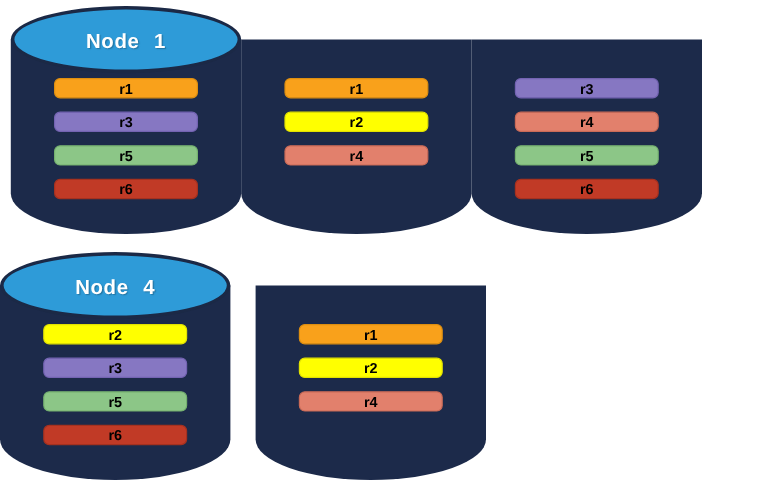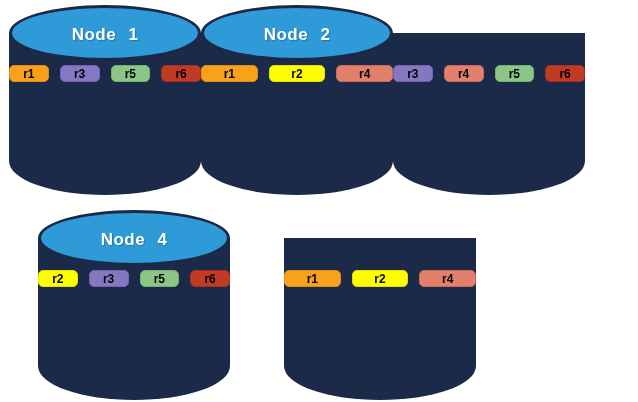--- a/index.html
+++ b/index.html
@@ -22,22 +22,21 @@
     display: flex;
   }
   .row-top {
     top: 5px;
     padding: 0 9px;
     box-sizing: border-box;
     justify-content: space-between;
   }
   .row-bottom {
     top: 210px;
-    justify-content: center;
-    gap: 54px;
+    gap: 21px;
   }
   .cylinder {
     position: relative;
     width: 192px;
     height: 190px;
     flex: 0 0 auto;
   }
   .cyl-body {
     position: absolute;
     left: 0;
@@ -70,21 +69,21 @@
     word-spacing: 7px;
     margin-top: 4px;
     text-shadow: 1px 1px 1px rgba(0,0,0,0.25);
   }
   .bars {
     position: absolute;
     left: 0;
     top: 60px;
     width: 100%;
     display: flex;
-    flex-direction: row;
+    flex-direction: column;
     align-items: center;
     gap: 11px;
     z-index: 3;
   }
   .bar {
     width: 120px;
     height: 17px;
     box-sizing: border-box;
     border: 1px solid;
     border-radius: 5px;
@@ -109,23 +108,20 @@
     </div>
     <div class="bars">
           <div class="bar" style="background: rgb(249, 161, 27); border-color: rgb(221, 142, 16);">r1</div>
           <div class="bar" style="background: rgb(134, 119, 194); border-color: rgb(115, 99, 178);">r3</div>
           <div class="bar" style="background: rgb(140, 198, 135); border-color: rgb(116, 176, 111);">r5</div>
           <div class="bar" style="background: rgb(193, 58, 38); border-color: rgb(165, 49, 31);">r6</div>
         </div>
   </div>
       <div class="cylinder">
     <div class="cyl-body"></div>
-    <div class="cyl-top">
-      <span class="node-label">Node 2</span>
-    </div>
     <div class="bars">
           <div class="bar" style="background: rgb(249, 161, 27); border-color: rgb(221, 142, 16);">r1</div>
           <div class="bar" style="background: rgb(255, 255, 0); border-color: rgb(226, 226, 0);">r2</div>
           <div class="bar" style="background: rgb(226, 128, 108); border-color: rgb(201, 106, 87);">r4</div>
         </div>
   </div>
       <div class="cylinder">
     <div class="cyl-body"></div>
     <div class="bars">
           <div class="bar" style="background: rgb(134, 119, 194); border-color: rgb(115, 99, 178);">r3</div>

